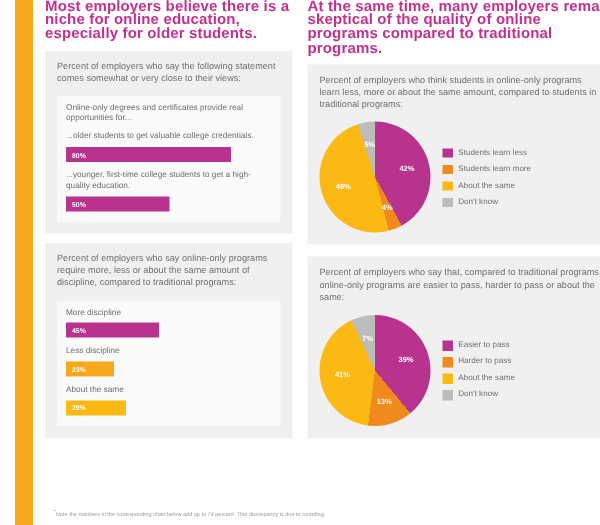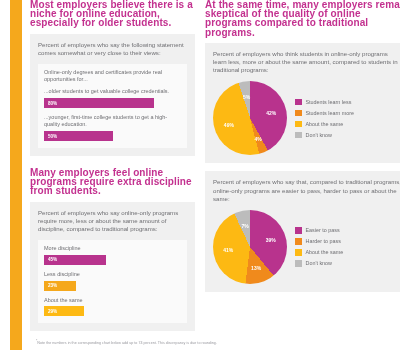--- a/index.html
+++ b/index.html
@@ -76,21 +76,20 @@
             <span>80%</span>
           </div>
 
           <p class="bar-label">...younger, first-time college students to get a high-quality education.</p>
           <div class="bar last" style="background: rgb(184, 51, 141); width: 50%;">
             <span>50%</span>
           </div>
         </div>
       </div>
 
-      <p class="headline" style="margin-top:12px;">Many employers feel online programs require extra discipline from students.</p>
 
       <div class="panel">
         <p class="panel-intro">Percent of employers who say online-only programs require more, less or about the same amount of discipline, compared to traditional programs:</p>
 
         <div class="chart-box">
           <p class="bar-label">More discipline</p>
           <div class="bar" style="background: rgb(184, 51, 141); width: 45%;">
             <span>45%</span>
           </div>
 

